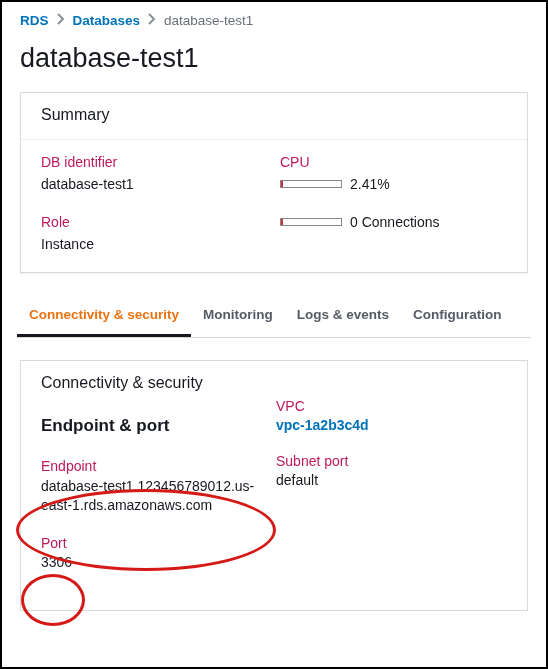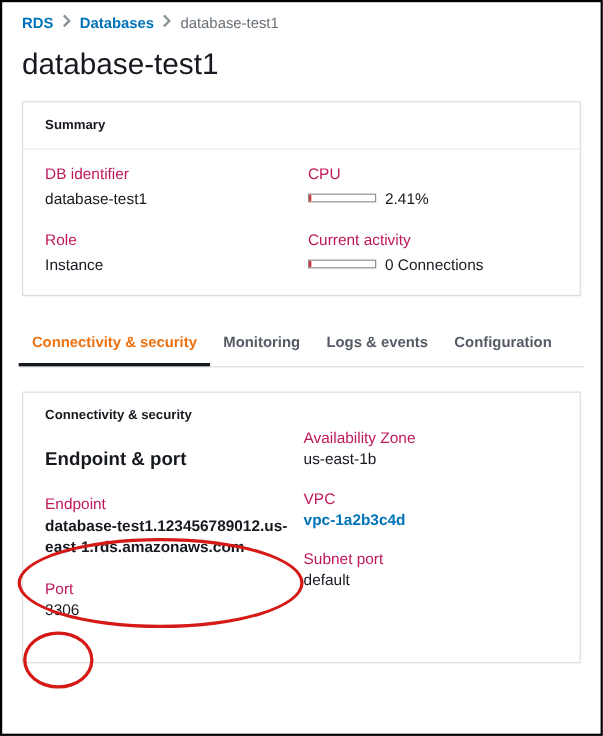--- a/index.html
+++ b/index.html
@@ -44,22 +44,22 @@
       color: #16191f;
     }
     .panel {
       margin: 0 18px 22px 18px;
       border: 1px solid #d5dbdb;
       border-radius: 0;
       background: #fff;
       box-shadow: 0 1px 1px rgba(0,0,0,0.05);
     }
     .panel-title {
-      font-size: 12px;
-      font-weight: 700;
+      font-size: 16px;
+      font-weight: 400;
       padding: 13px 20px 15px 20px;
       border-bottom: 1px solid #eaeded;
     }
     .panel-body {
       padding: 14px 20px 20px 20px;
     }
     .summary-grid {
       display: grid;
       grid-template-columns: 1fr 1fr;
       row-gap: 22px;
@@ -141,21 +141,20 @@
       margin-bottom: 3px;
     }
     .link {
       color: #0073bb;
       font-weight: 700;
       cursor: pointer;
     }
     .wrap-text {
       word-break: break-word;
       line-height: 1.35;
-      font-weight: bold;
     }
     
     .annot-oval {
       position: absolute;
       border: 3px solid #d51916;
       border-radius: 50%;
       pointer-events: none;
     }
     .annot-oval.endpoint {
       width: 260px;
@@ -206,21 +205,20 @@
               <span class="meter-fill" style="right:58px"></span>
             </span>
           <span class="field-value">2.41%</span>
         </div>
       </div>
       <div>
         <div class="field-label">Role</div>
         <div class="field-value">Instance</div>
       </div>
       <div>
-        <div class="field-label">Current activity</div>
         <div class="meter-row">
           <span class="meter">
               <span class="meter-fill" style="right:60px"></span>
             </span>
           <span class="field-value">0 Connections</span>
         </div>
       </div>
     </div>
   </div>
 </div>
@@ -241,24 +239,20 @@
         <div class="field-label">Endpoint</div>
         <div class="field-value wrap-text">database-test1.123456789012.us-east-1.rds.amazonaws.com</div>
       </div>
       <div class="field">
         <div class="field-label">Port</div>
         <div class="field-value">3306</div>
       </div>
     </div>
     <div class="col">
       <div class="field">
-        <div class="field-label">Availability Zone</div>
-        <div class="field-value">us-east-1b</div>
-      </div>
-      <div class="field">
         <div class="field-label">VPC</div>
         <div class="field-value link">vpc-1a2b3c4d</div>
       </div>
       <div class="field">
         <div class="field-label">Subnet port</div>
         <div class="field-value">default</div>
       </div>
     </div>
   </div>
 </div>

